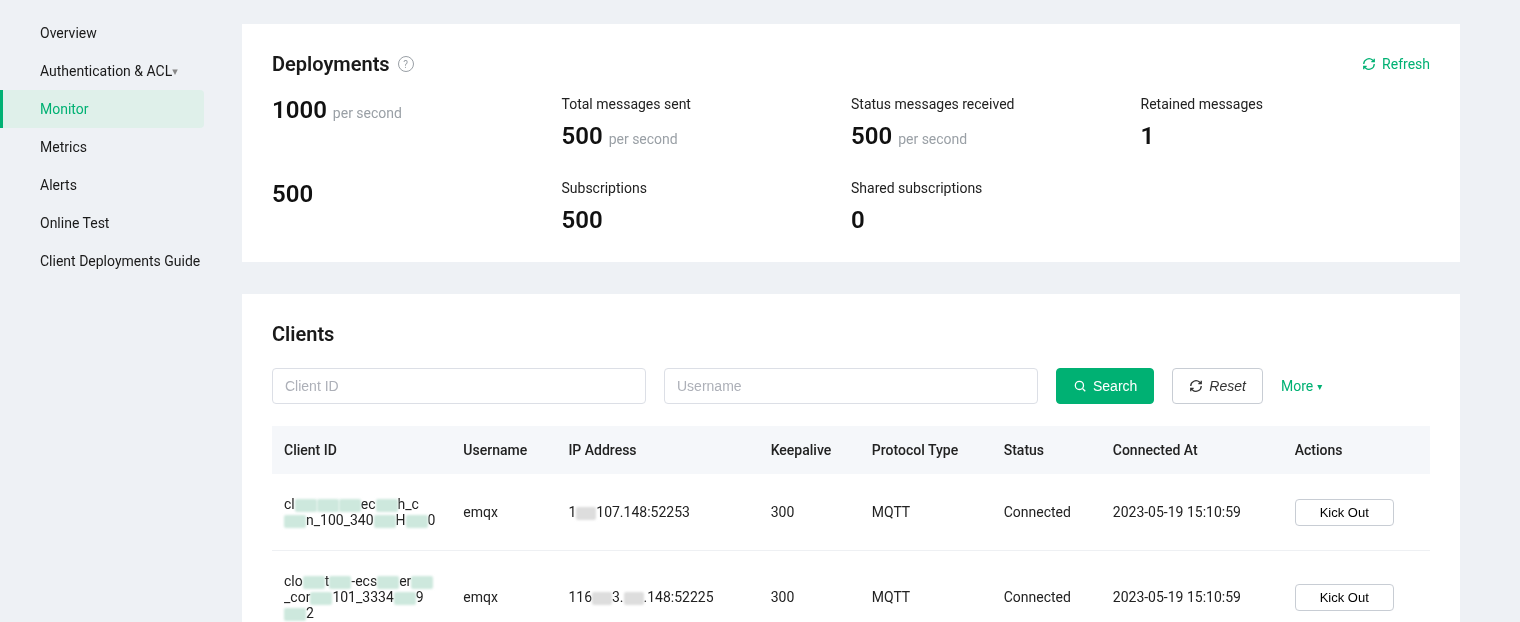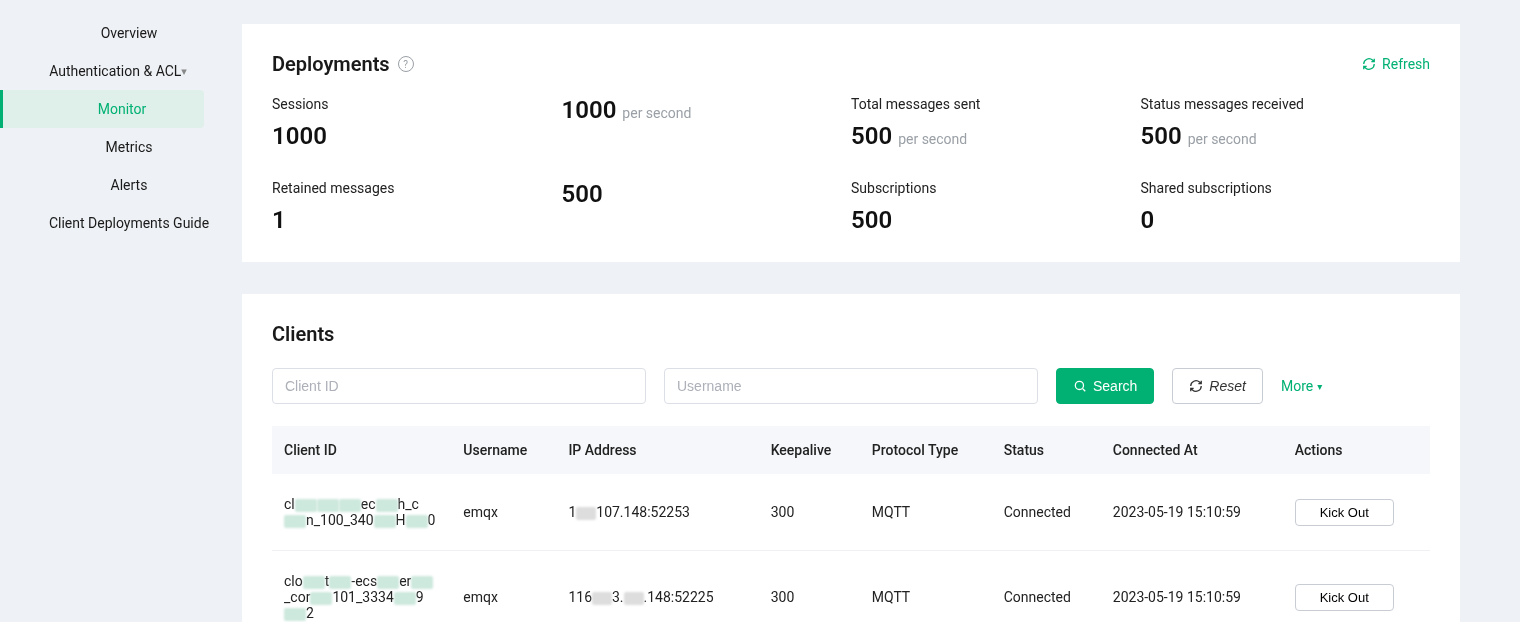--- a/index.html
+++ b/index.html
@@ -17,21 +17,21 @@
   width: 218px;
   padding: 14px 0 0 0;
 }
 .nav-item {
   padding: 11px 0 11px 40px;
   cursor: pointer;
   color: #1a1a1a;
   font-size: 14px;
   display: flex;
   align-items: center;
-  justify-content: center;
+  justify-content: flex-start;
 }
 .nav-item.active {
   background: #dff0ea;
   color: #00b173;
   border-left: 3px solid #00b173;
   padding-left: 37px;
   margin-right: 14px;
   border-radius: 0 4px 4px 0;
 }
 .nav-item .chevron {
@@ -222,44 +222,43 @@
     <div class="nav-item active">
       <span>Monitor</span>
     </div>
     <div class="nav-item">
       <span>Metrics</span>
     </div>
     <div class="nav-item">
       <span>Alerts</span>
     </div>
     <div class="nav-item">
+      <span>Online Test</span>
+    </div>
+    <div class="nav-item">
       <span>Client Deployments Guide</span>
     </div>
   </div>
 
   <div class="main">
 
     <div class="card">
       <div class="card-header">
         <div class="card-title">
           <span>Deployments</span>
           <span class="help-icon">?</span>
         </div>
         <div class="refresh-link">
           <svg class="icon-svg" viewBox="0 0 24 24" fill="none" stroke="#00b173" stroke-width="2.2">
               <path d="M3 12a9 9 0 0 1 15-6.7L21 8M21 3v5h-5M21 12a9 9 0 0 1-15 6.7L3 16M3 21v-5h5"></path>
             </svg>
           <span>Refresh</span>
         </div>
       </div>
       <div class="stats-grid">
-        <div>
-          <div class="stat-label">Sessions</div>
-          <div class="stat-value"><span>1000</span><span class="stat-unit"></span></div>
-        </div>
         <div>
           <div class="stat-value"><span>1000</span><span class="stat-unit">per second</span></div>
         </div>
         <div>
           <div class="stat-label">Total messages sent</div>
           <div class="stat-value"><span>500</span><span class="stat-unit">per second</span></div>
         </div>
         <div>
           <div class="stat-label">Status messages received</div>
           <div class="stat-value"><span>500</span><span class="stat-unit">per second</span></div>

